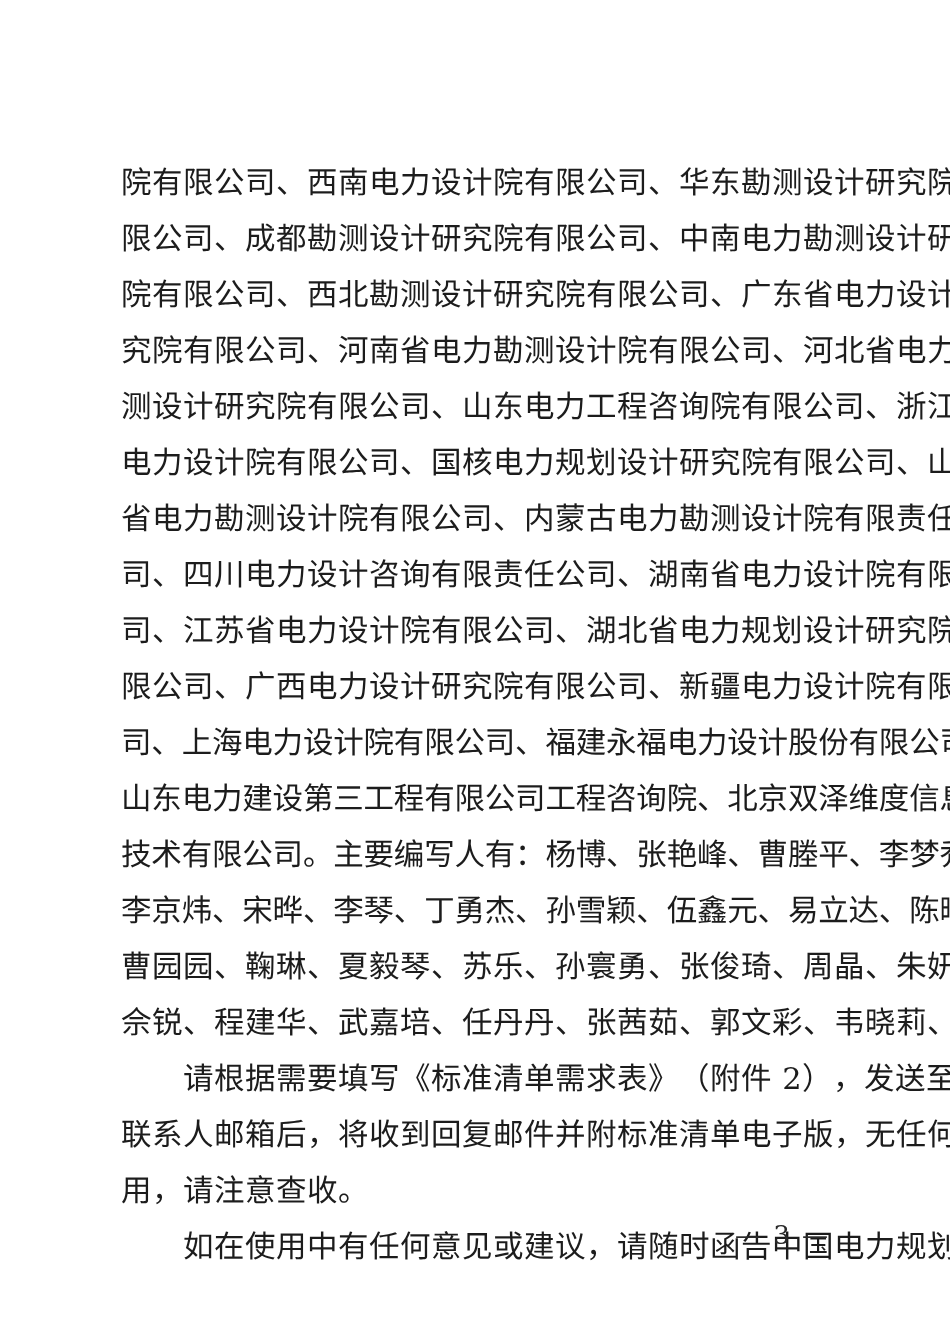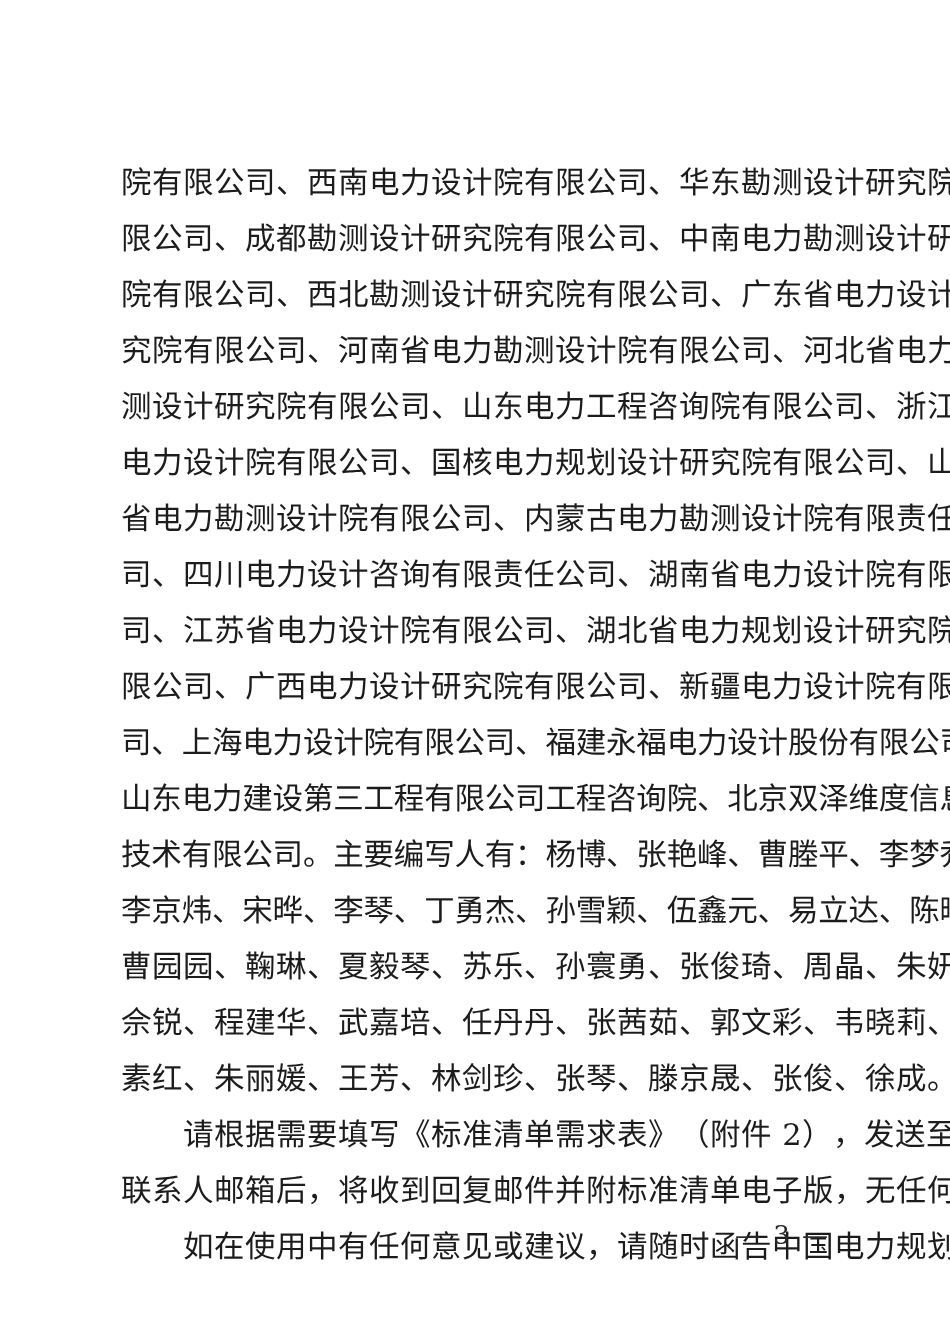--- a/index.html
+++ b/index.html
@@ -93,23 +93,23 @@
       <div class="doc-line justify"><span>省</span><span>电</span><span>力</span><span>勘</span><span>测</span><span>设</span><span>计</span><span>院</span><span>有</span><span>限</span><span>公</span><span>司</span><span>、</span><span>内</span><span>蒙</span><span>古</span><span>电</span><span>力</span><span>勘</span><span>测</span><span>设</span><span>计</span><span>院</span><span>有</span><span>限</span><span>责</span><span>任</span></div>
       <div class="doc-line justify"><span>司</span><span>、</span><span>四</span><span>川</span><span>电</span><span>力</span><span>设</span><span>计</span><span>咨</span><span>询</span><span>有</span><span>限</span><span>责</span><span>任</span><span>公</span><span>司</span><span>、</span><span>湖</span><span>南</span><span>省</span><span>电</span><span>力</span><span>设</span><span>计</span><span>院</span><span>有</span><span>限</span></div>
       <div class="doc-line justify"><span>司</span><span>、</span><span>江</span><span>苏</span><span>省</span><span>电</span><span>力</span><span>设</span><span>计</span><span>院</span><span>有</span><span>限</span><span>公</span><span>司</span><span>、</span><span>湖</span><span>北</span><span>省</span><span>电</span><span>力</span><span>规</span><span>划</span><span>设</span><span>计</span><span>研</span><span>究</span><span>院</span></div>
       <div class="doc-line justify"><span>限</span><span>公</span><span>司</span><span>、</span><span>广</span><span>西</span><span>电</span><span>力</span><span>设</span><span>计</span><span>研</span><span>究</span><span>院</span><span>有</span><span>限</span><span>公</span><span>司</span><span>、</span><span>新</span><span>疆</span><span>电</span><span>力</span><span>设</span><span>计</span><span>院</span><span>有</span><span>限</span></div>
       <div class="doc-line justify condensed"><span>司</span><span>、</span><span>上</span><span>海</span><span>电</span><span>力</span><span>设</span><span>计</span><span>院</span><span>有</span><span>限</span><span>公</span><span>司</span><span>、</span><span>福</span><span>建</span><span>永</span><span>福</span><span>电</span><span>力</span><span>设</span><span>计</span><span>股</span><span>份</span><span>有</span><span>限</span><span>公</span><span>司</span></div>
       <div class="doc-line justify condensed"><span>山</span><span>东</span><span>电</span><span>力</span><span>建</span><span>设</span><span>第</span><span>三</span><span>工</span><span>程</span><span>有</span><span>限</span><span>公</span><span>司</span><span>工</span><span>程</span><span>咨</span><span>询</span><span>院</span><span>、</span><span>北</span><span>京</span><span>双</span><span>泽</span><span>维</span><span>度</span><span>信</span><span>息</span></div>
       <div class="doc-line justify condensed"><span>技</span><span>术</span><span>有</span><span>限</span><span>公</span><span>司</span><span>。</span><span>主</span><span>要</span><span>编</span><span>写</span><span>人</span><span>有</span><span>：</span><span>杨</span><span>博</span><span>、</span><span>张</span><span>艳</span><span>峰</span><span>、</span><span>曹</span><span>塍</span><span>平</span><span>、</span><span>李</span><span>梦</span><span>乔</span></div>
       <div class="doc-line justify condensed"><span>李</span><span>京</span><span>炜</span><span>、</span><span>宋</span><span>晔</span><span>、</span><span>李</span><span>琴</span><span>、</span><span>丁</span><span>勇</span><span>杰</span><span>、</span><span>孙</span><span>雪</span><span>颖</span><span>、</span><span>伍</span><span>鑫</span><span>元</span><span>、</span><span>易</span><span>立</span><span>达</span><span>、</span><span>陈</span><span>旸</span></div>
       <div class="doc-line justify"><span>曹</span><span>园</span><span>园</span><span>、</span><span>鞠</span><span>琳</span><span>、</span><span>夏</span><span>毅</span><span>琴</span><span>、</span><span>苏</span><span>乐</span><span>、</span><span>孙</span><span>寰</span><span>勇</span><span>、</span><span>张</span><span>俊</span><span>琦</span><span>、</span><span>周</span><span>晶</span><span>、</span><span>朱</span><span>妍</span></div>
       <div class="doc-line justify"><span>佘</span><span>锐</span><span>、</span><span>程</span><span>建</span><span>华</span><span>、</span><span>武</span><span>嘉</span><span>培</span><span>、</span><span>任</span><span>丹</span><span>丹</span><span>、</span><span>张</span><span>茜</span><span>茹</span><span>、</span><span>郭</span><span>文</span><span>彩</span><span>、</span><span>韦</span><span>晓</span><span>莉</span><span>、</span></div>
-      <div class="doc-line">素红、朱丽媛、王芳、林剑珍、张琴、滕京晟、张俊、徐成。</div>
       <div class="doc-line justify indent"><span>请</span><span>根</span><span>据</span><span>需</span><span>要</span><span>填</span><span>写</span><span>《</span><span>标</span><span>准</span><span>清</span><span>单</span><span>需</span><span>求</span><span>表</span><span>》</span><span>（</span><span>附</span><span>件</span><span> </span><span>2</span><span>）</span><span>，</span><span>发</span><span>送</span><span>至</span></div>
       <div class="doc-line justify"><span>联</span><span>系</span><span>人</span><span>邮</span><span>箱</span><span>后</span><span>，</span><span>将</span><span>收</span><span>到</span><span>回</span><span>复</span><span>邮</span><span>件</span><span>并</span><span>附</span><span>标</span><span>准</span><span>清</span><span>单</span><span>电</span><span>子</span><span>版</span><span>，</span><span>无</span><span>任</span><span>何</span></div>
+      <div class="doc-line">用，请注意查收。</div>
       <div class="doc-line justify indent"><span>如</span><span>在</span><span>使</span><span>用</span><span>中</span><span>有</span><span>任</span><span>何</span><span>意</span><span>见</span><span>或</span><span>建</span><span>议</span><span>，</span><span>请</span><span>随</span><span>时</span><span>函</span><span>告</span><span>中</span><span>国</span><span>电</span><span>力</span><span>规</span><span>划</span></div>
     </div>
 
   <div class="page-footer">
     <span>— 3 —</span>
   </div>
 
 </div>
 
 </body></html>

